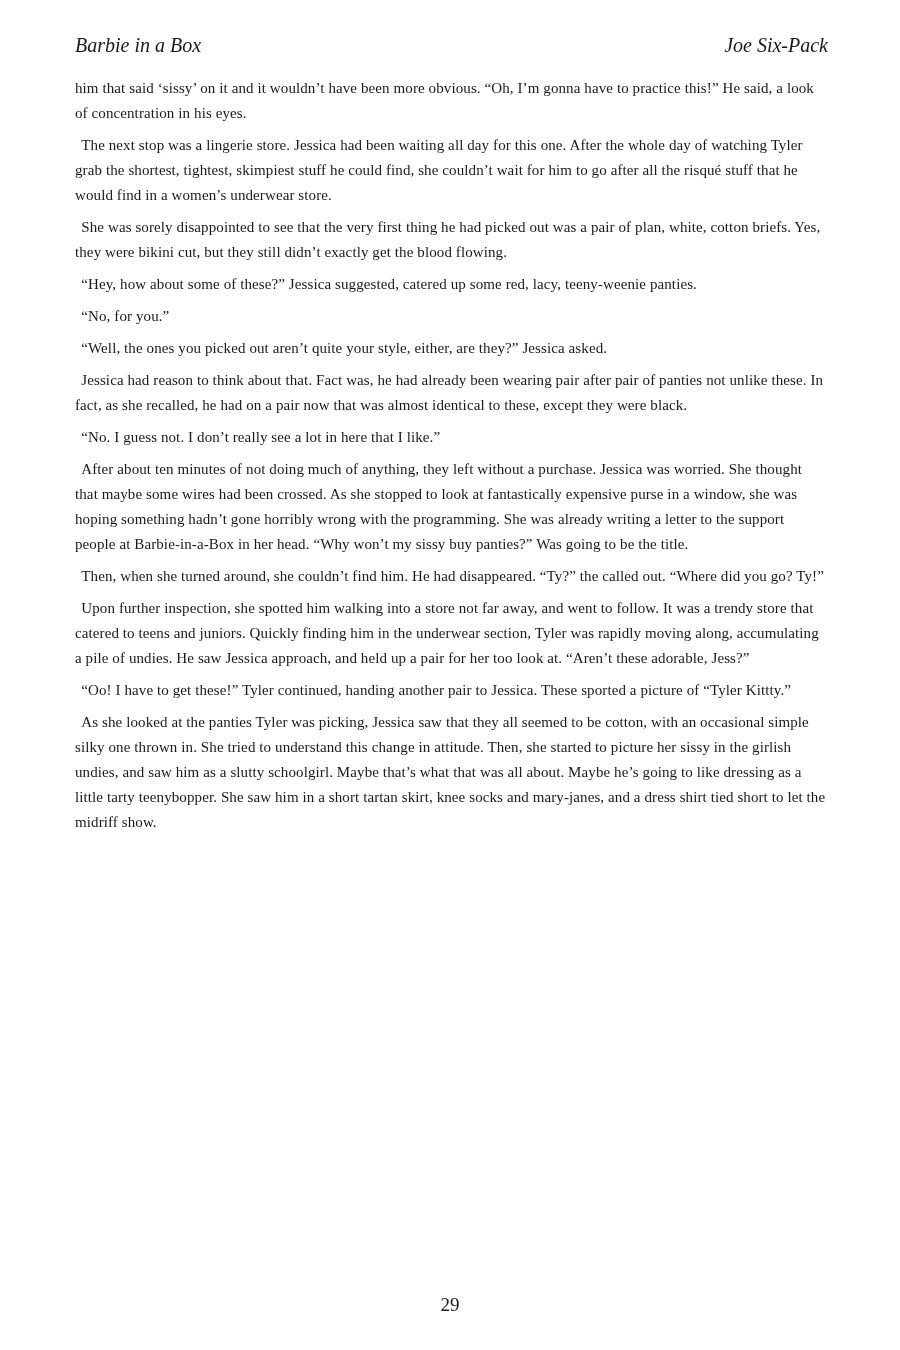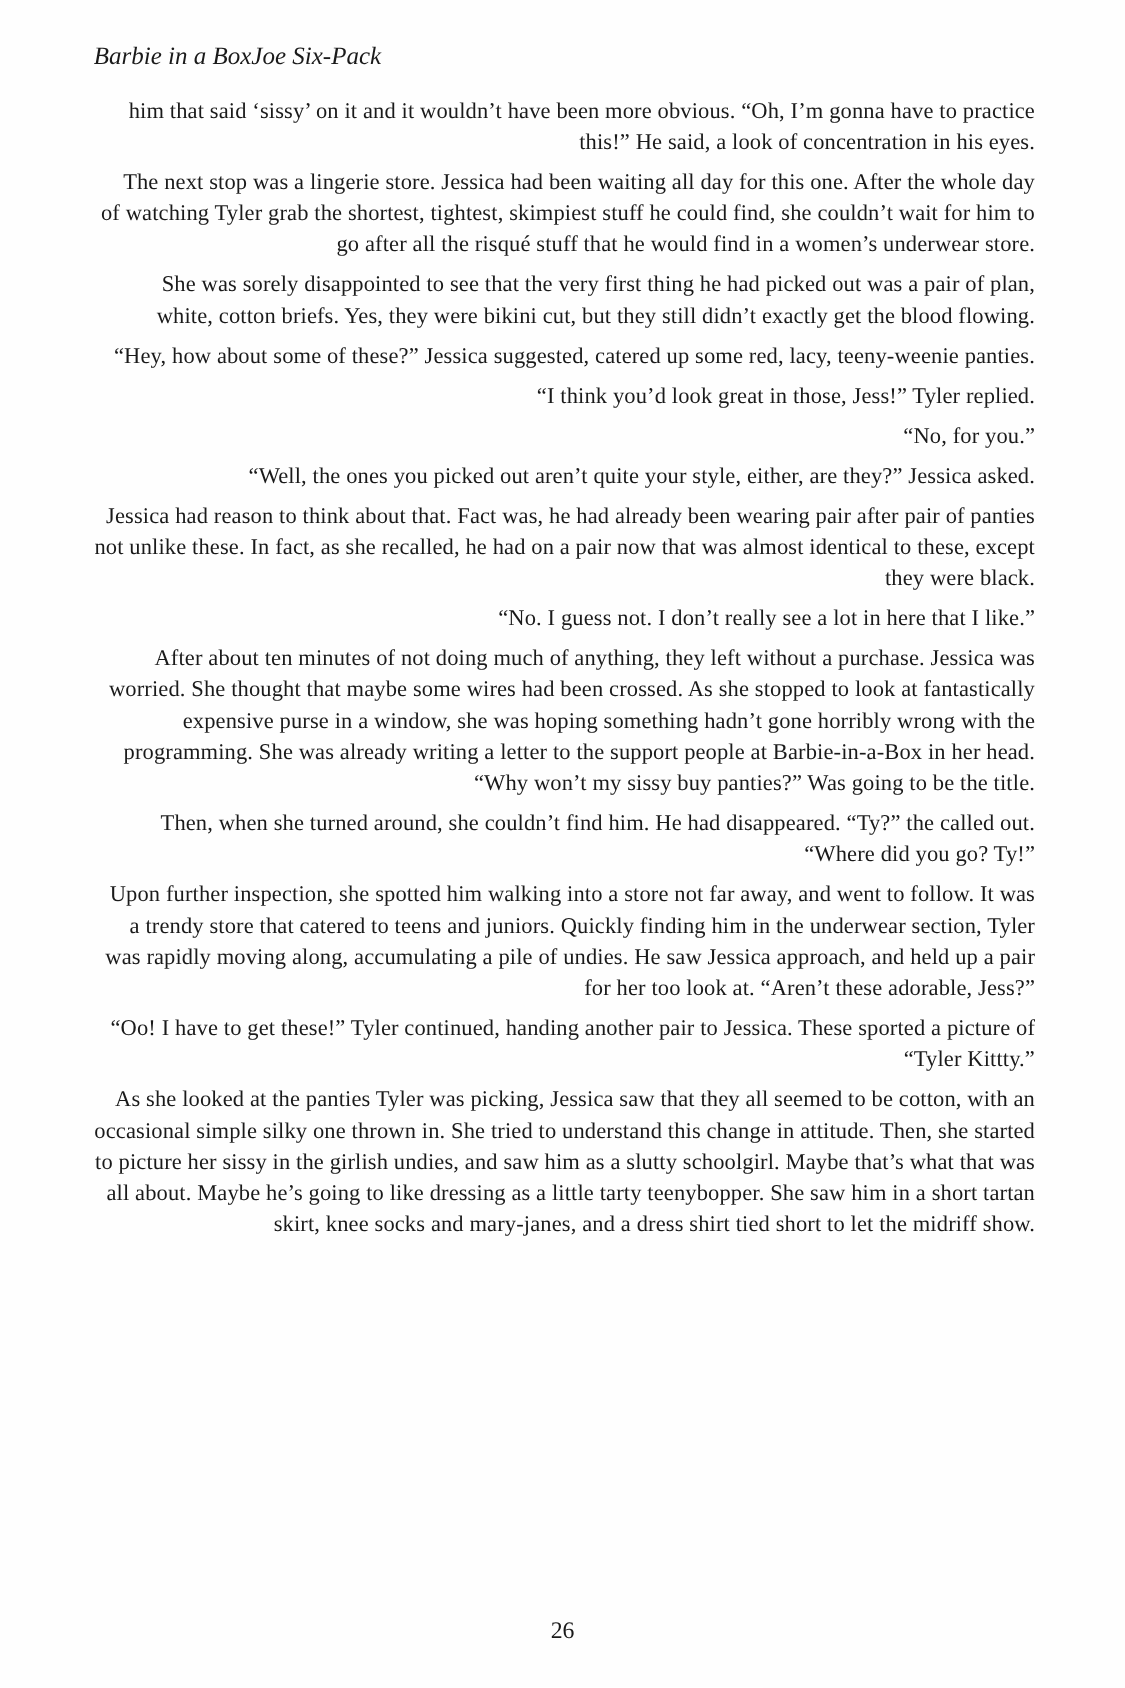--- a/index.html
+++ b/index.html
@@ -13,32 +13,33 @@
     height: 1350px;
     background: #fefefe;
     color: #1a1a1a;
     font-family: "Liberation Serif", "DejaVu Serif", serif;
     box-sizing: border-box;
     padding: 34px 72px 0 75px;
     overflow: hidden;
   }
   .running-header {
     display: flex;
+    justify-content: space-between;
     align-items: baseline;
     font-style: italic;
     font-size: 20px;
     line-height: 22px;
     margin-bottom: 20px;
   }
   .body-text p {
     margin: 0 0 7px 0;
-    font-size: 18px;
+    font-size: 15px;
     line-height: 25px;
     text-indent: 0.42em;
-    text-align: right;
+    text-align: left;
     letter-spacing: 0.1px;
   }
   .body-text p.continuation {
     text-indent: 0;
   }
   .page-footer {
     position: absolute;
     left: 0;
     right: 0;
     bottom: 34px;
@@ -55,29 +56,28 @@
   <div class="running-header">
     <span>Barbie in a Box</span>
     <span>Joe Six-Pack</span>
   </div>
 
   <div class="body-text">
     <p class="continuation">him that said ‘sissy’ on it and it wouldn’t have been more obvious. “Oh, I’m gonna have to practice this!” He said, a look of concentration in his eyes.</p>
     <p>The next stop was a lingerie store. Jessica had been waiting all day for this one. After the whole day of watching Tyler grab the shortest, tightest, skimpiest stuff he could find, she couldn’t wait for him to go after all the risqué stuff that he would find in a women’s underwear store.</p>
     <p>She was sorely disappointed to see that the very first thing he had picked out was a pair of plan, white, cotton briefs. Yes, they were bikini cut, but they still didn’t exactly get the blood flowing.</p>
     <p>“Hey, how about some of these?” Jessica suggested, catered up some red, lacy, teeny-weenie panties.</p>
-    <p>“I think you’d look great in those, Jess!” Tyler replied.</p>
     <p>“No, for you.”</p>
     <p>“Well, the ones you picked out aren’t quite your style, either, are they?” Jessica asked.</p>
     <p>Jessica had reason to think about that. Fact was, he had already been wearing pair after pair of panties not unlike these. In fact, as she recalled, he had on a pair now that was almost identical to these, except they were black.</p>
     <p>“No. I guess not. I don’t really see a lot in here that I like.”</p>
     <p>After about ten minutes of not doing much of anything, they left without a purchase. Jessica was worried. She thought that maybe some wires had been crossed. As she stopped to look at fantastically expensive purse in a window, she was hoping something hadn’t gone horribly wrong with the programming. She was already writing a letter to the support people at Barbie-in-a-Box in her head. “Why won’t my sissy buy panties?” Was going to be the title.</p>
     <p>Then, when she turned around, she couldn’t find him. He had disappeared. “Ty?” the called out. “Where did you go? Ty!”</p>
     <p>Upon further inspection, she spotted him walking into a store not far away, and went to follow. It was a trendy store that catered to teens and juniors. Quickly finding him in the underwear section, Tyler was rapidly moving along, accumulating a pile of undies. He saw Jessica approach, and held up a pair for her too look at. “Aren’t these adorable, Jess?”</p>
     <p>“Oo! I have to get these!” Tyler continued, handing another pair to Jessica. These sported a picture of “Tyler Kittty.”</p>
     <p>As she looked at the panties Tyler was picking, Jessica saw that they all seemed to be cotton, with an occasional simple silky one thrown in. She tried to understand this change in attitude. Then, she started to picture her sissy in the girlish undies, and saw him as a slutty schoolgirl. Maybe that’s what that was all about. Maybe he’s going to like dressing as a little tarty teenybopper. She saw him in a short tartan skirt, knee socks and mary-janes, and a dress shirt tied short to let the midriff show.</p>
   </div>
 
   <div class="page-footer">
-    <span>26</span>
+    <span>29</span>
   </div>
 
 </div>
 
 </body></html>

